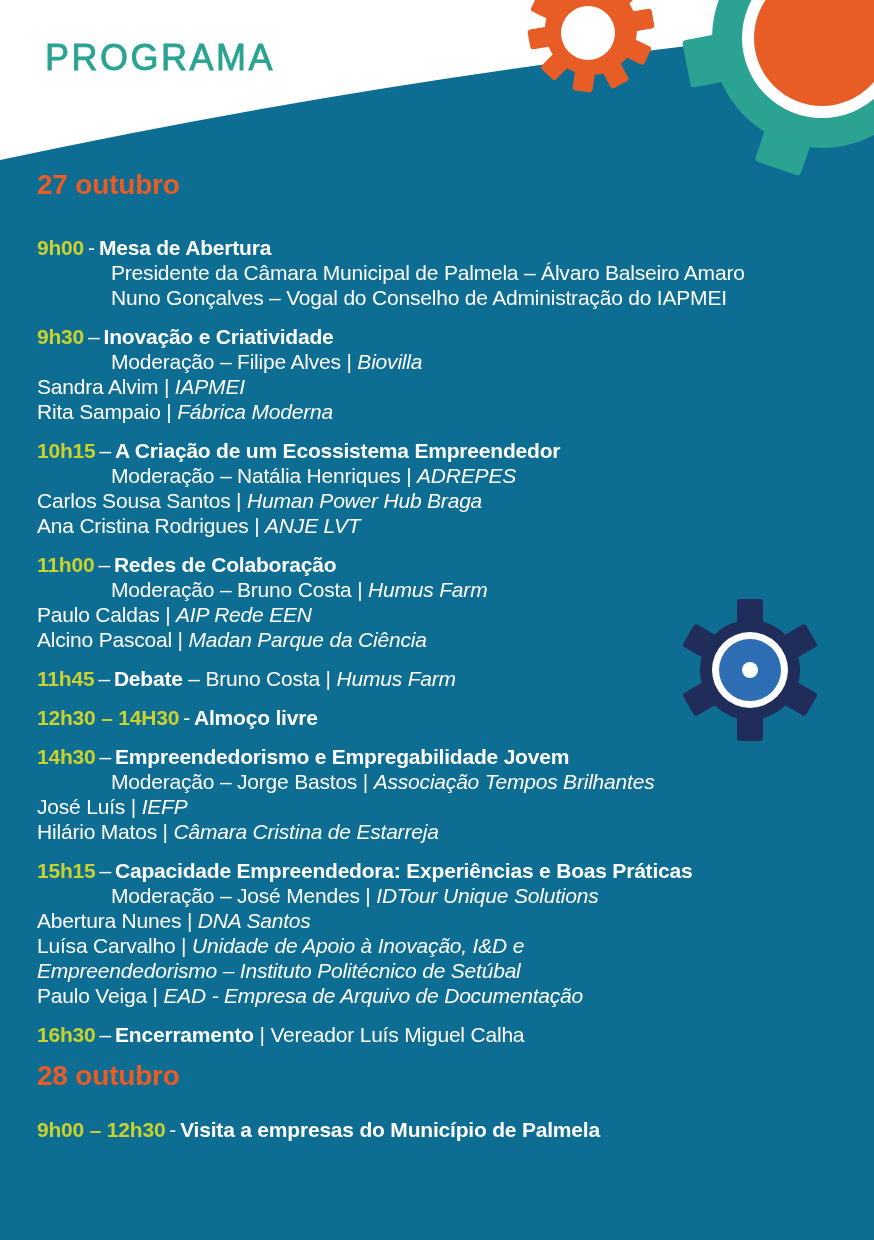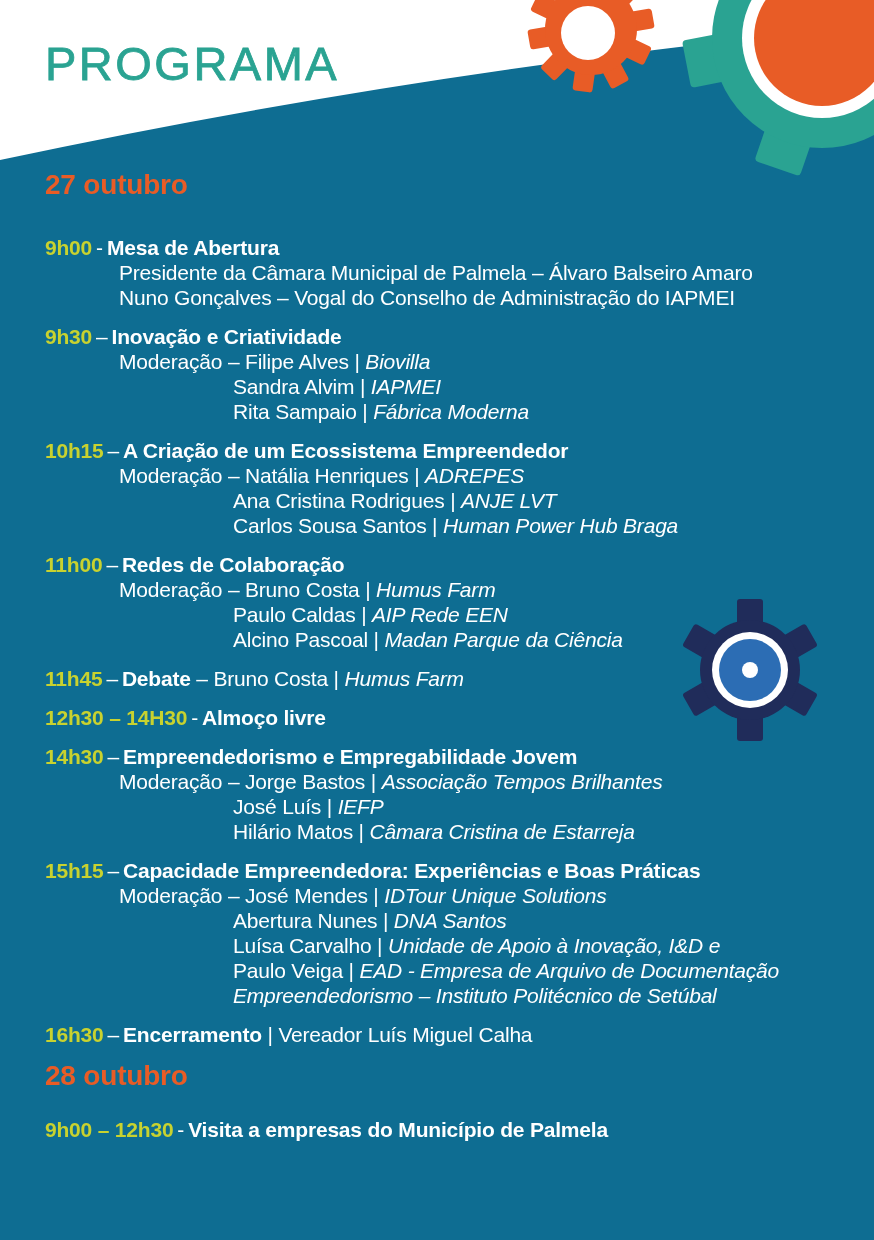--- a/index.html
+++ b/index.html
@@ -21,39 +21,39 @@
   }
   .deco{position:absolute;left:0;top:0;display:block;}
   .mid-gear{position:absolute;left:648px;top:578px;display:block;}
   .f-white{fill:#FFFFFF;}
   .f-orange{fill:var(--heading-orange);}
   .f-teal{fill:var(--title-teal);}
   .f-navy{fill:var(--gear-navy);}
   .f-blue{fill:var(--gear-blue);}
   .page-title{
     position:absolute;left:45px;top:40px;margin:0;
-    font-size:47px;line-height:1;font-weight:normal;
+    font-size:36px;line-height:1;font-weight:normal;
     letter-spacing:2.5px;color:var(--title-teal);
     -webkit-text-stroke:0.8px currentColor;
   }
   .content{
-    position:absolute;left:45px;top:170px;width:805px;
+    position:absolute;left:37px;top:170px;width:805px;
     color:var(--text-white);
     font-size:21px;line-height:25px;letter-spacing:-0.2px;
   }
   .day-heading{
     margin:0 0 35px 0;
     font-size:28px;line-height:30px;font-weight:bold;
     color:var(--heading-orange);
   }
   .day + .day .day-heading{margin-bottom:26px;}
   .session{margin:0 0 14px 0;}
   .line{white-space:pre-wrap;}
   .ind1{margin-left:74px;}
-  .ind2{margin-left:188px;}
+  .ind2{}
   .time{color:var(--time-yellow);font-weight:bold;text-align:right;}
   .dash{margin:0 4px;}
   .stitle{font-weight:bold;}
   .italic{font-style:italic;}
 </style>
 </head>
 <body>
 
 <div class="poster">
 
@@ -119,22 +119,22 @@
         </div>
         <div class="session">
           <div class="line head-line"><span class="time">9h30</span><span class="dash">–</span><span class="stitle">Inovação e Criatividade</span></div>
           <div class="line ind1"><span class="seg">Moderação – Filipe Alves | </span><span class="seg italic">Biovilla</span></div>
           <div class="line ind2"><span class="seg">Sandra Alvim | </span><span class="seg italic">IAPMEI</span></div>
           <div class="line ind2"><span class="seg">Rita Sampaio | </span><span class="seg italic">Fábrica Moderna</span></div>
         </div>
         <div class="session">
           <div class="line head-line"><span class="time">10h15</span><span class="dash">–</span><span class="stitle">A Criação de um Ecossistema Empreendedor</span></div>
           <div class="line ind1"><span class="seg">Moderação – Natália Henriques | </span><span class="seg italic">ADREPES</span></div>
+          <div class="line ind2"><span class="seg">Carlos Sousa Santos | </span><span class="seg italic">Human Power Hub Braga</span></div>
           <div class="line ind2"><span class="seg">Ana Cristina Rodrigues | </span><span class="seg italic">ANJE LVT</span></div>
-          <div class="line ind2"><span class="seg">Carlos Sousa Santos | </span><span class="seg italic">Human Power Hub Braga</span></div>
         </div>
         <div class="session">
           <div class="line head-line"><span class="time">11h00</span><span class="dash">–</span><span class="stitle">Redes de Colaboração</span></div>
           <div class="line ind1"><span class="seg">Moderação – Bruno Costa | </span><span class="seg italic">Humus Farm</span></div>
           <div class="line ind2"><span class="seg">Paulo Caldas | </span><span class="seg italic">AIP Rede EEN</span></div>
           <div class="line ind2"><span class="seg">Alcino Pascoal | </span><span class="seg italic">Madan Parque da Ciência</span></div>
         </div>
         <div class="session">
           <div class="line head-line"><span class="time">11h45</span><span class="dash">–</span><span class="stitle">Debate</span><span class="seg"> – Bruno Costa | </span><span class="seg italic">Humus Farm</span></div>
         </div>
@@ -145,22 +145,22 @@
           <div class="line head-line"><span class="time">14h30</span><span class="dash">–</span><span class="stitle">Empreendedorismo e Empregabilidade Jovem</span></div>
           <div class="line ind1"><span class="seg">Moderação – Jorge Bastos | </span><span class="seg italic">Associação Tempos Brilhantes</span></div>
           <div class="line ind2"><span class="seg">José Luís | </span><span class="seg italic">IEFP</span></div>
           <div class="line ind2"><span class="seg">Hilário Matos | </span><span class="seg italic">Câmara Cristina de Estarreja</span></div>
         </div>
         <div class="session">
           <div class="line head-line"><span class="time">15h15</span><span class="dash">–</span><span class="stitle">Capacidade Empreendedora: Experiências e Boas Práticas</span></div>
           <div class="line ind1"><span class="seg">Moderação – José Mendes | </span><span class="seg italic">IDTour Unique Solutions</span></div>
           <div class="line ind2"><span class="seg">Abertura Nunes | </span><span class="seg italic">DNA Santos</span></div>
           <div class="line ind2"><span class="seg">Luísa Carvalho | </span><span class="seg italic">Unidade de Apoio à Inovação, I&amp;D e</span></div>
+          <div class="line ind2"><span class="seg italic">Empreendedorismo – Instituto Politécnico de Setúbal</span></div>
           <div class="line ind2"><span class="seg">Paulo Veiga | </span><span class="seg italic">EAD - Empresa de Arquivo de Documentação</span></div>
-          <div class="line ind2"><span class="seg italic">Empreendedorismo – Instituto Politécnico de Setúbal</span></div>
         </div>
         <div class="session">
           <div class="line head-line"><span class="time">16h30</span><span class="dash">–</span><span class="stitle">Encerramento</span><span class="seg"> | Vereador Luís Miguel Calha</span></div>
         </div>
       </section>
       <section class="day">
         <h2 class="day-heading">28 outubro</h2>
         <div class="session">
           <div class="line head-line"><span class="time">9h00 – 12h30</span><span class="dash">-</span><span class="stitle">Visita a empresas do Município de Palmela</span></div>
         </div>

